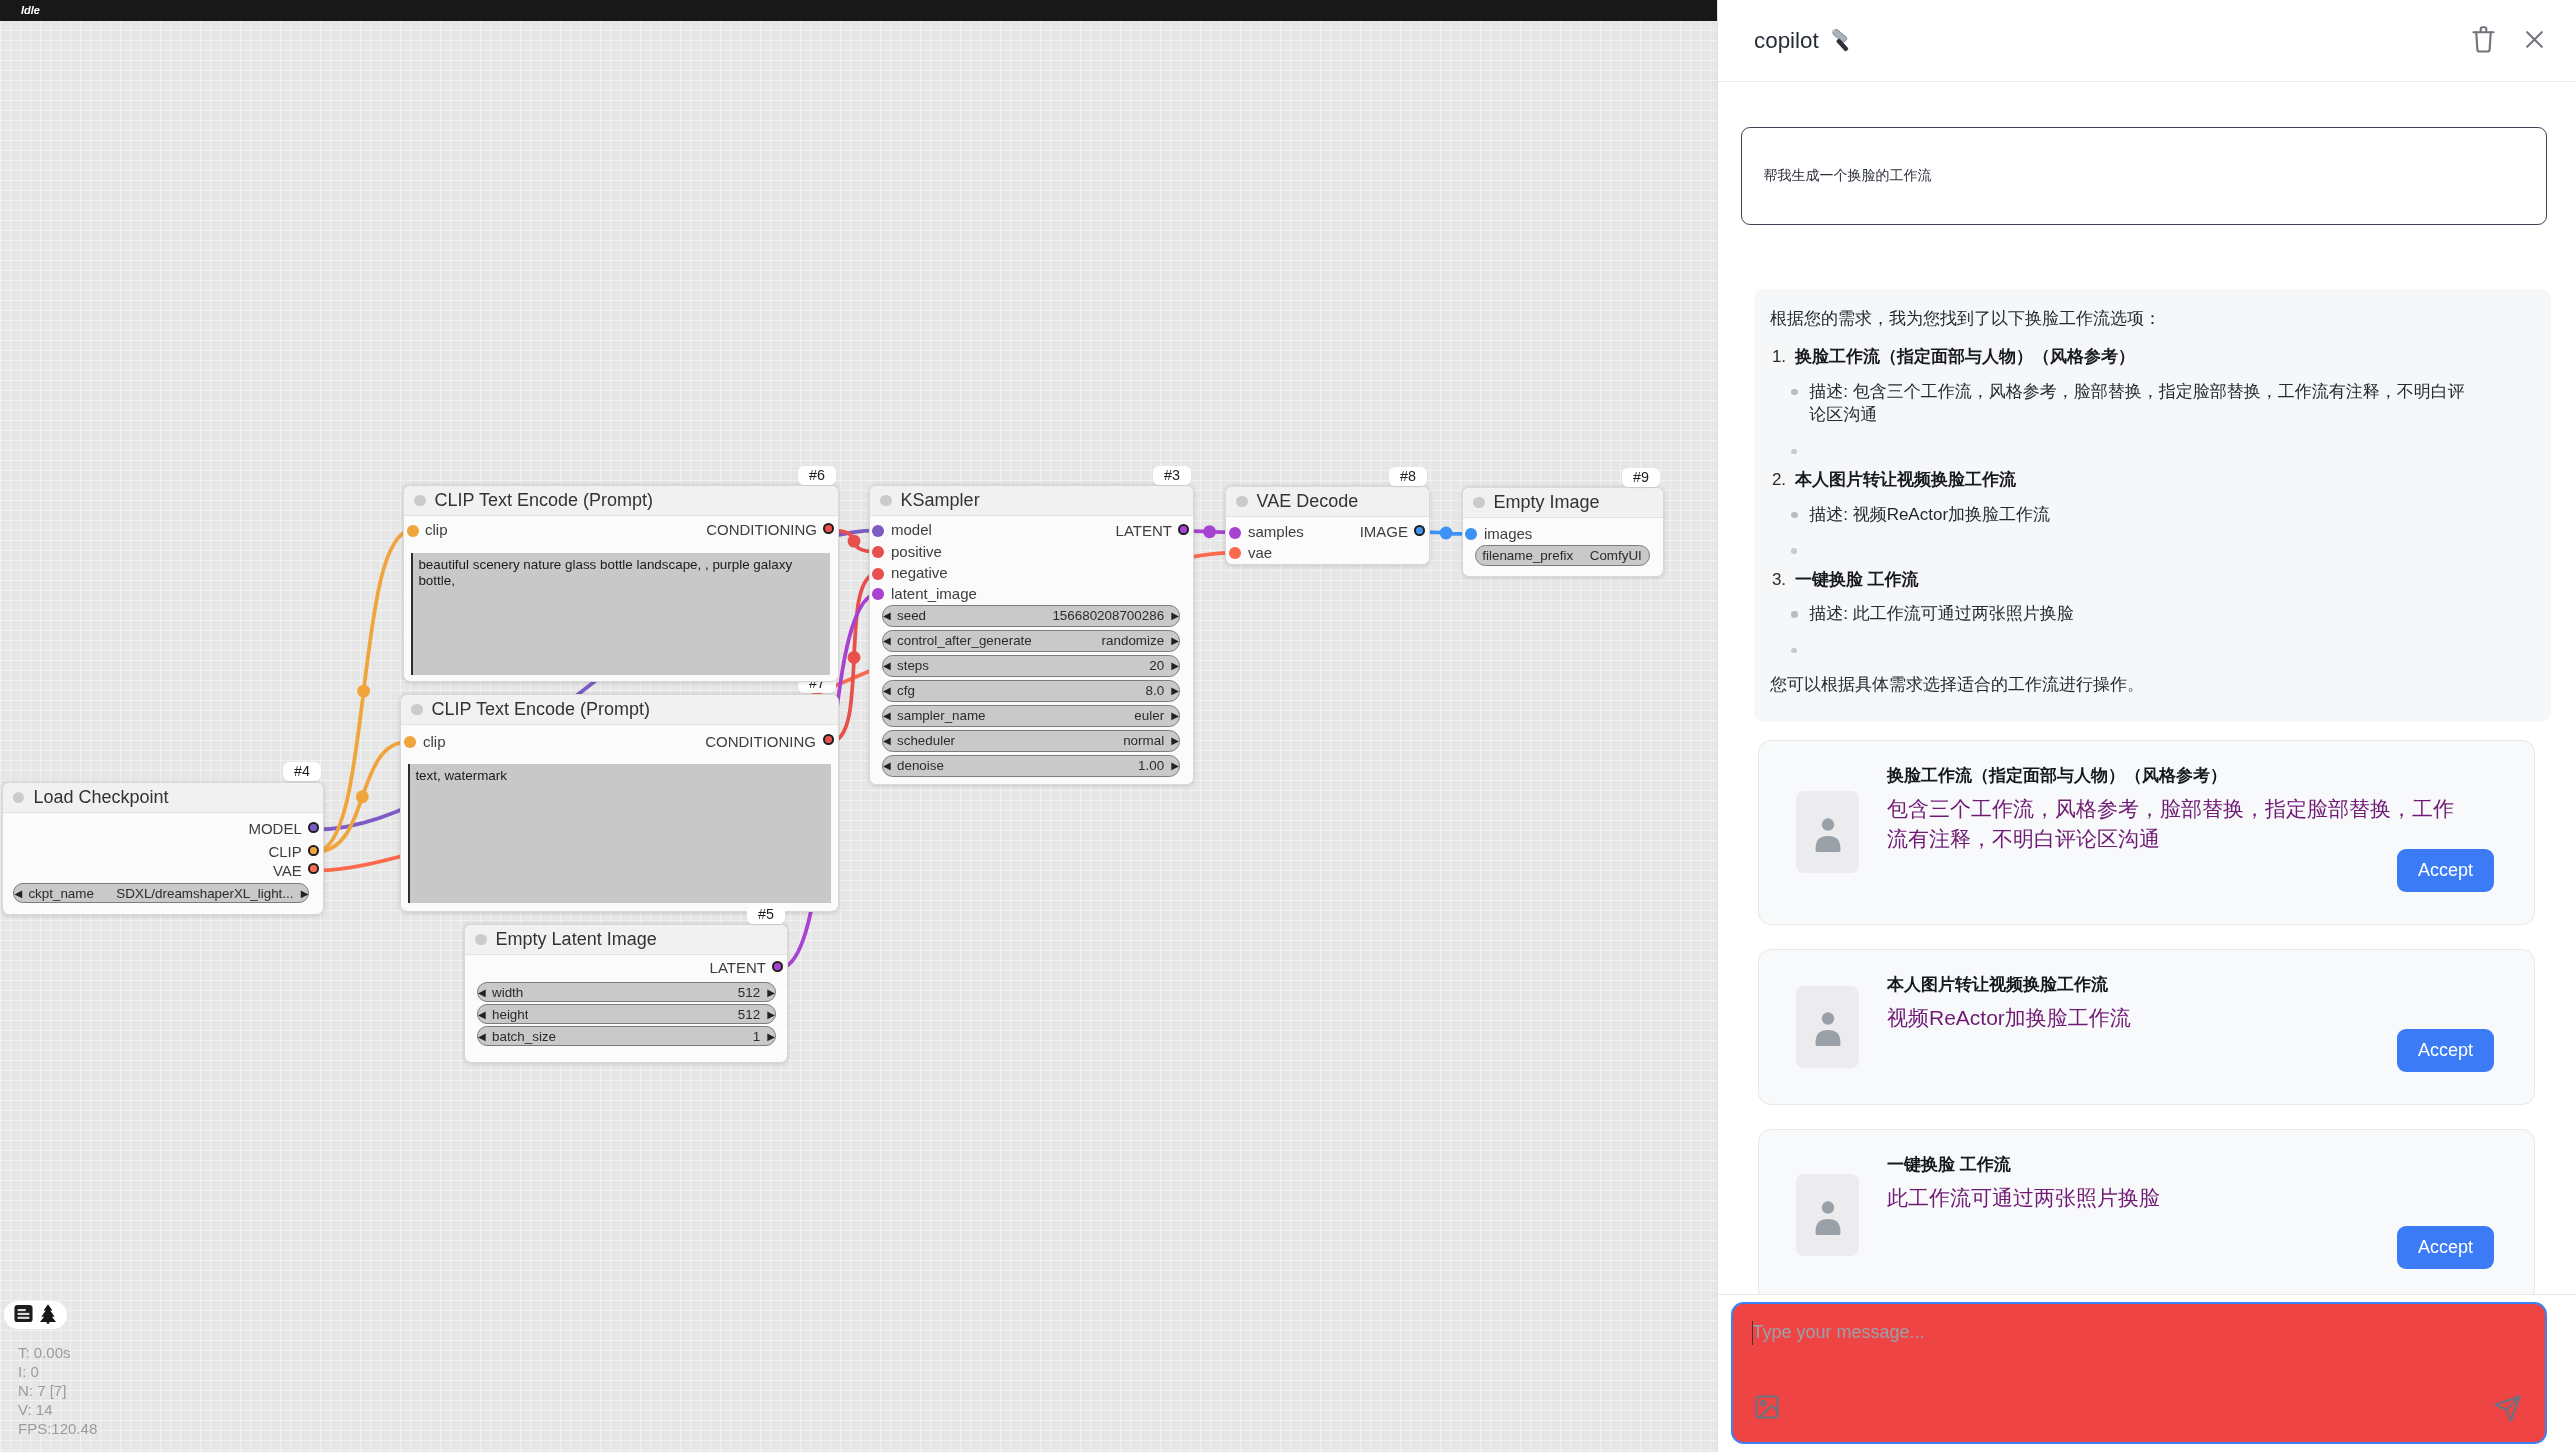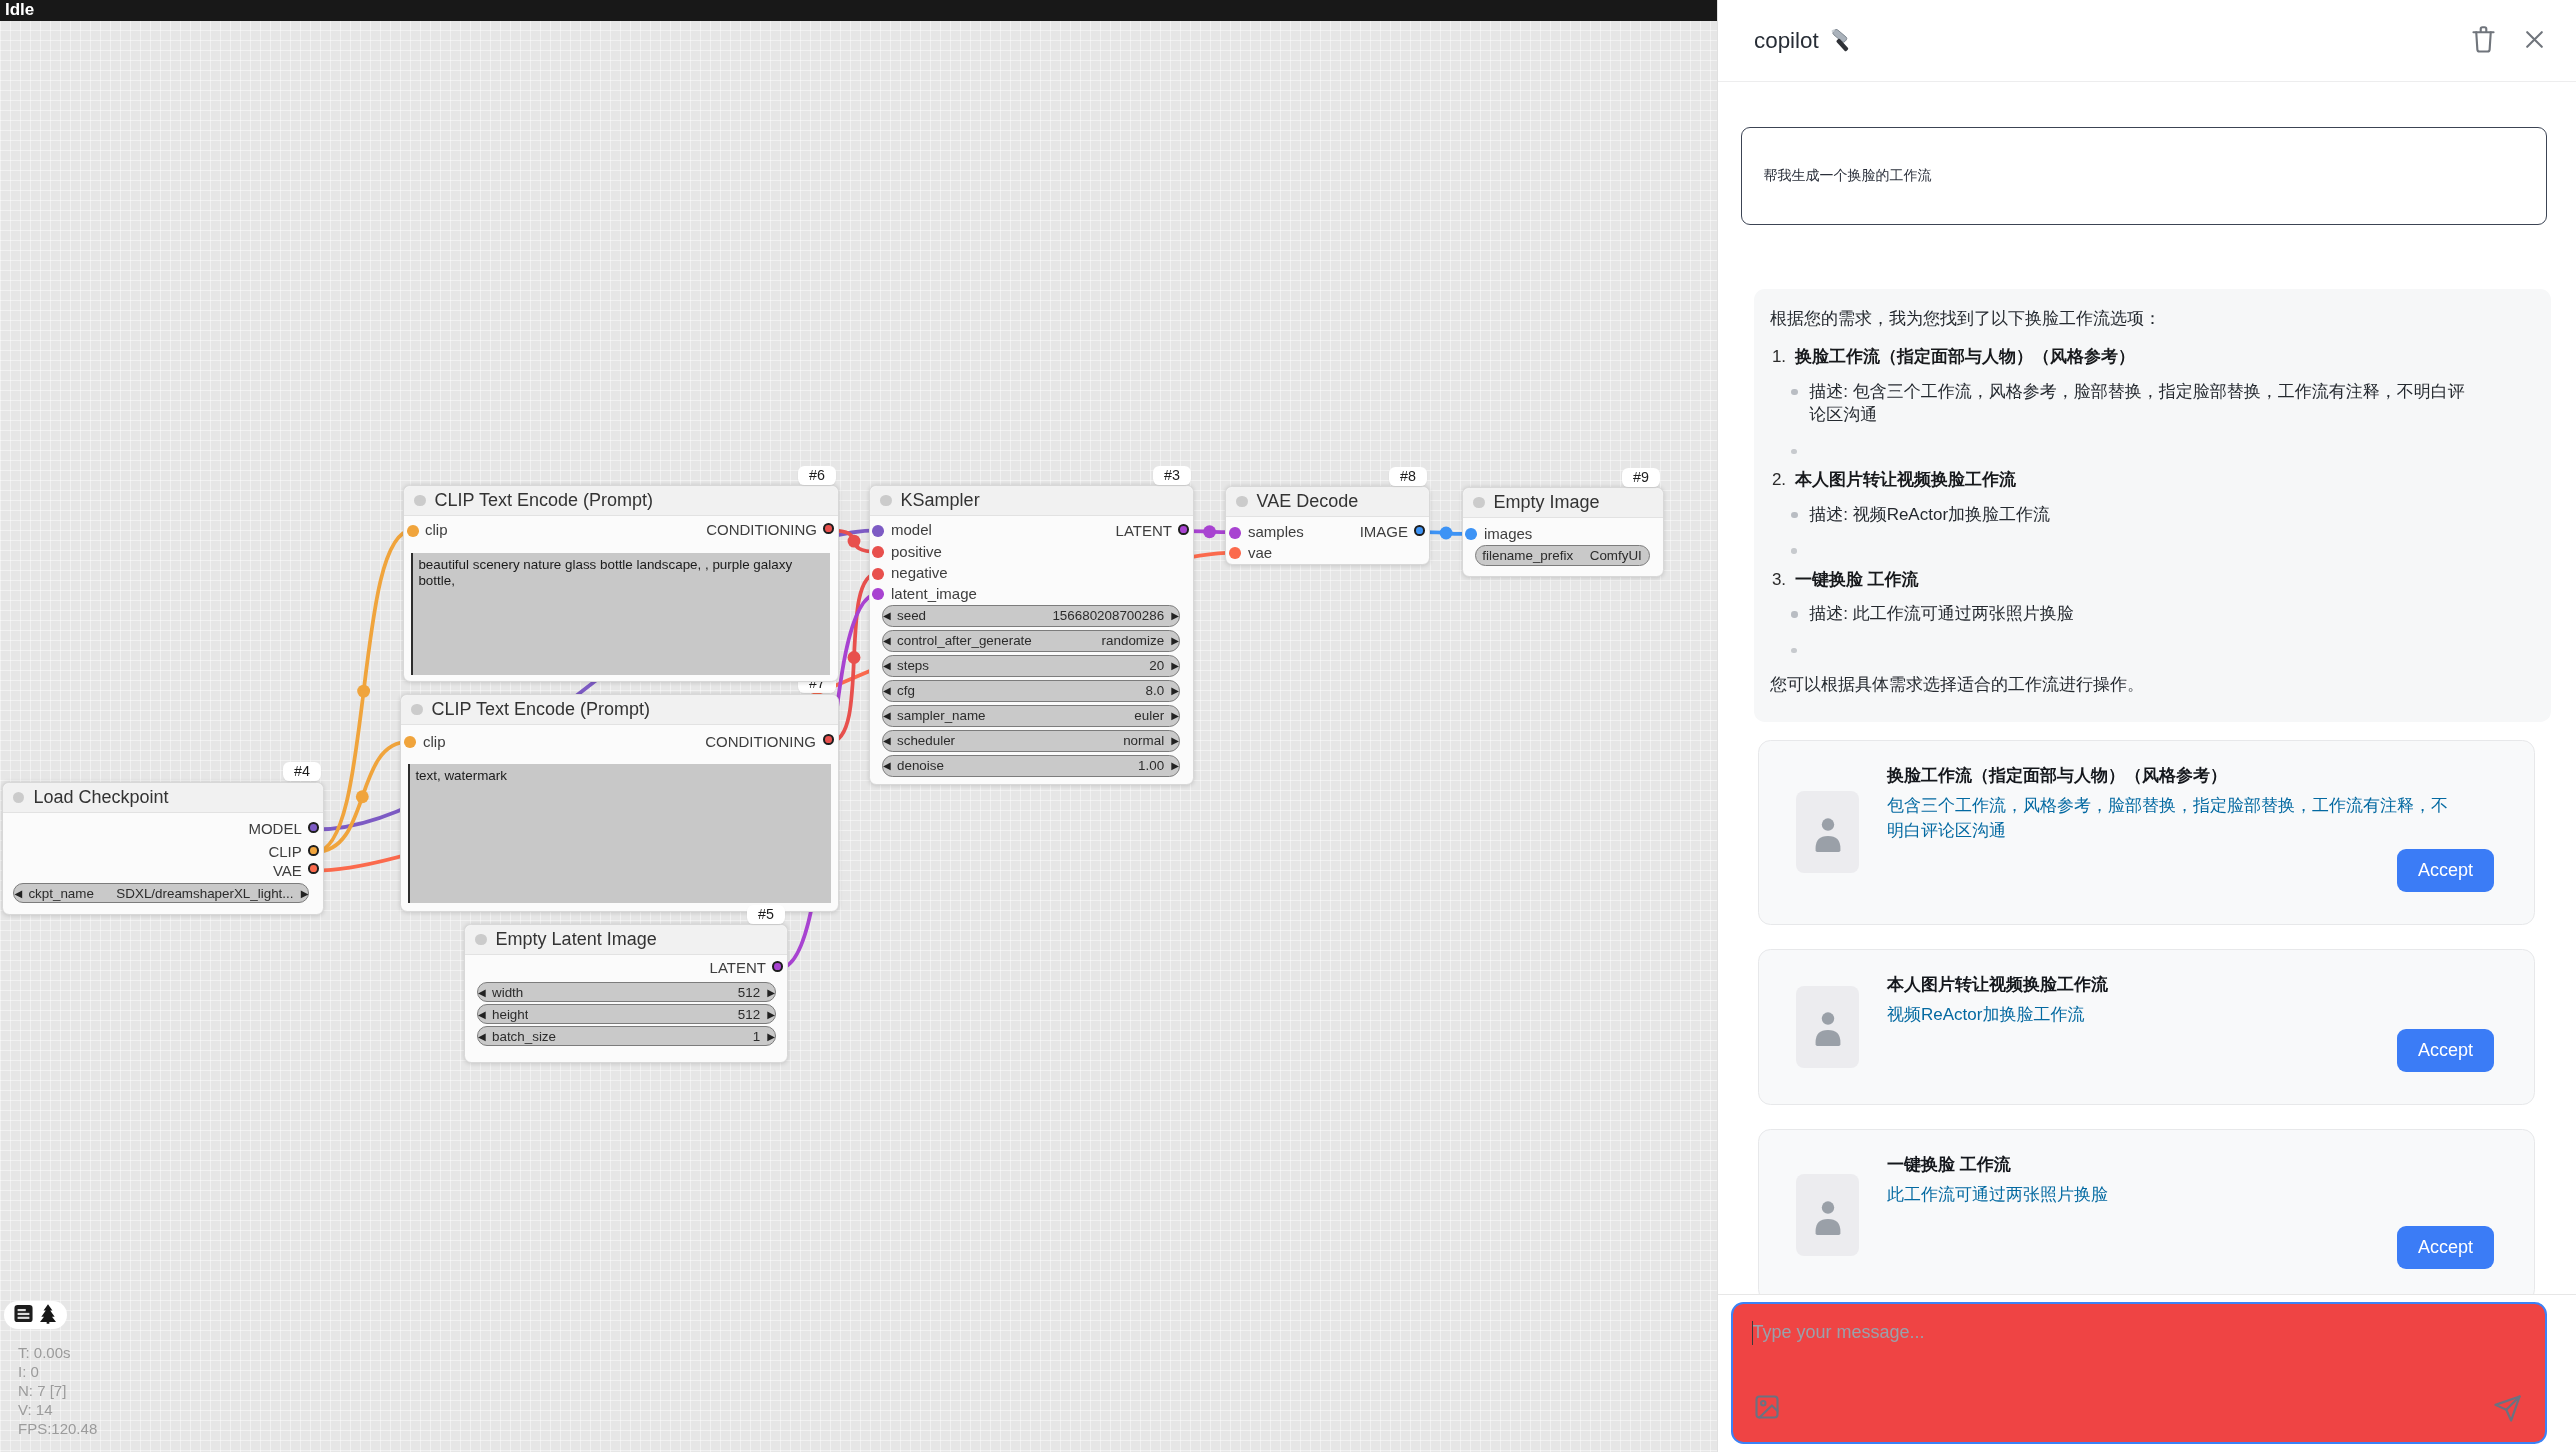--- a/index.html
+++ b/index.html
@@ -8,21 +8,21 @@
 
   
   #canvas { position:absolute; left:0; top:0; width:1717px; height:1453px;
     background-color:#e6e6e6;
     background-image:
       linear-gradient(rgba(255,255,255,.45) 0.9px, transparent 0.9px),
       linear-gradient(90deg, rgba(255,255,255,.45) 0.9px, transparent 0.9px);
     background-size:10px 10px; overflow:hidden; }
   #topbar { position:absolute; left:0; top:0; width:1717px; height:20.6px;
     background:#181818; z-index:6; display:flex; align-items:center; }
-  #topbar .status { color:#fff; font-size:17px; font-weight:bold; margin-left:5px; }
+  #topbar .status { color:#fff; font-size:11px; font-weight:bold; margin-left:21px;font-style:italic; }
 
   #wires { position:absolute; left:0; top:0; z-index:1; }
 
   .node { position:absolute; background:#fbfbfb; border:0.9px solid #d8d8d8;
     border-radius:7.2px; box-shadow:0 0.9px 4.5px rgba(0,0,0,.14); z-index:3; }
   .node-title { position:absolute; left:0; top:0; right:0; height:30px;
     background:#f1f1f1; border-bottom:0.9px solid #e2e2e2;
     border-radius:7.2px 7.2px 0 0; display:flex; align-items:center; }
   .node-title .tdot { width:11.6px; height:11.6px; border-radius:50%;
     background:#cbcbcb; margin:0 9px 0 10px; flex:none; }
@@ -86,21 +86,21 @@
   .card { position:relative; margin:0 41px 24px 40px; background:#f8f9fa;
     border:0.9px solid #e7e8ea; border-radius:12.5px;
     padding:23px 72px 32px 128px; }
   .card:nth-of-type(1) { margin-top:18px; min-height:185px; }
   .card:nth-of-type(2) { min-height:156px; }
   .card:nth-of-type(3) { min-height:173px; }
   .card .avatar { position:absolute; left:37px; top:50%; transform:translateY(-50%);
     width:63px; height:82px; background:#ececef; border-radius:8px;
     display:flex; align-items:center; justify-content:center; }
   .card .ctitle { font-size:17px; font-weight:bold; color:#14171c; margin-bottom:7.2px; }
-  .card .cdesc { font-size:17px; color:#0369a1; line-height:1.45; max-width:582px; }
+  .card .cdesc { font-size:21px; color:#701a75; line-height:1.45; max-width:582px; }
   .card .accept { position:absolute; right:40px; bottom:32px; width:97px;
     height:43px; background:#3b7cf6; color:#fff; border:none; border-radius:9px;
     font-size:18px; font-weight:500; cursor:pointer;
     font-family:"Liberation Sans", sans-serif; }
 
   #input-area { position:absolute; left:0; right:0; bottom:0; height:159px;
     border-top:0.9px solid #e7e7e7; background:#fff; }
   #input-box { position:relative; margin:7.2px 29px 0 12.5px; height:142px;
     border:2.2px solid #3b82f6; border-radius:12.5px; background:#ef4444; }
   #msg-input { position:absolute; left:0; top:0; width:100%; height:100%;

